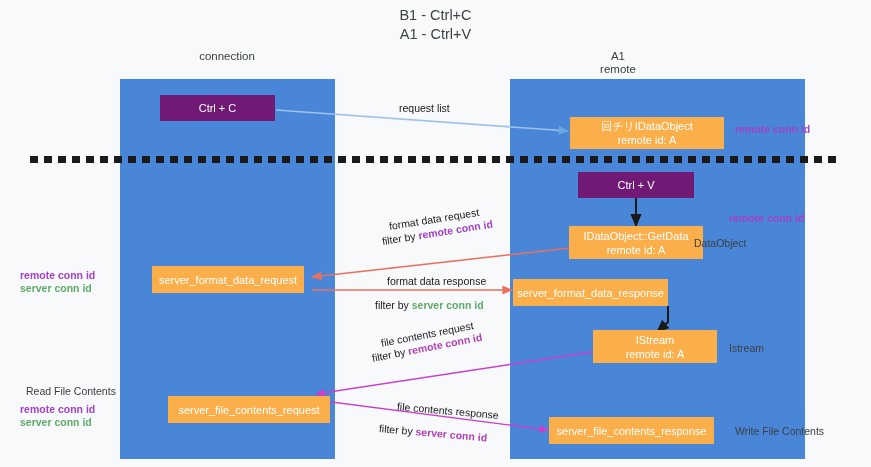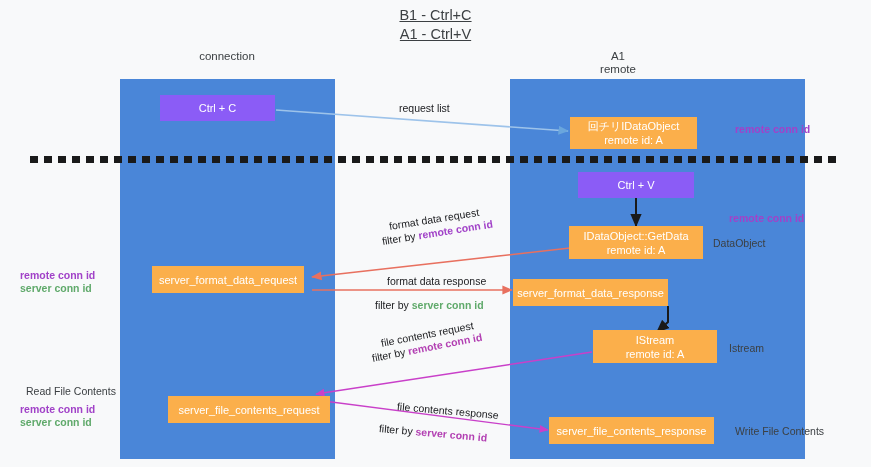--- a/index.html
+++ b/index.html
@@ -10,21 +10,20 @@
     position:relative;
     overflow:hidden;
     color:#3c4043;
   }
   .canvas{position:absolute;inset:0;}
   
   .title{
     position:absolute;left:0;right:0;top:6px;
     text-align:center;font-size:14.5px;line-height:19px;
     color:#3c4043;
-    text-decoration:underline;
   }
   
   .col-head{
     position:absolute;text-align:center;font-size:11.5px;
     line-height:13px;color:#3c4043;width:160px;
   }
   
   .lane{position:absolute;background:#4a86d8;}
   #lane-b1{left:120px;top:79px;width:215px;height:380px;}
   #lane-a1{left:510px;top:79px;width:295px;height:380px;}
@@ -33,21 +32,21 @@
     position:absolute;left:30px;top:156px;width:812px;height:7px;
     background-image:repeating-linear-gradient(to right,#1a1a1a 0 8px, transparent 8px 14px);
   }
   
   .node{
     position:absolute;
     display:flex;flex-direction:column;align-items:center;justify-content:center;
     color:#ffffff;font-size:11px;line-height:14px;text-align:center;
     box-sizing:border-box;padding:2px 6px;
   }
-  .green{background:#8b5cf6;}
+  .green{background:#701a75;}
   .orange{background:#fbaf4b;}
   
   .side{position:absolute;font-size:10.5px;line-height:14px;}
   .side.bold{font-weight:bold;}
   .purple{color:#a142c8;}
   .green-txt{color:#5fa96a;}
   .plain{color:#3c4043;}
   .side.right{text-align:left;}
   .side.leftal{text-align:left;}
   
@@ -114,21 +113,21 @@
 
     <line x1="316" y1="400" x2="548" y2="430" stroke="#c940c9" stroke-width="1.4" marker-end="url(#ah-magenta)"></line>
   </svg>
 
   <div class="divider"></div>
 
   <div class="node green" style="left:160px;top:95px;width:115px;height:26px;">
     <div>Ctrl + C</div>
   </div>
 
-  <div class="node orange" style="left:570px;top:117px;width:127px;height:32px;">
+  <div class="node orange" style="left:570px;top:117px;width:154px;height:32px;">
     <div>回チリIDataObject</div>
     <div>remote id: A</div>
   </div>
 
   <div class="node green" style="left:578px;top:172px;width:116px;height:26px;">
     <div>Ctrl + V</div>
   </div>
 
   <div class="node orange" style="left:569px;top:226px;width:134px;height:33px;">
     <div>IDataObject::GetData</div>
@@ -165,21 +164,21 @@
   <div class="elabel" style="left:375px;top:298px;"><span>filter by </span><b class="b-green">server conn id</b></div>
 
   <div class="elabel rot-up2" style="left:381px;top:336px;">file contents request</div>
   <div class="elabel rot-up2" style="left:372px;top:351px;"><span>filter by </span><b class="b-magenta">remote conn id</b></div>
 
   <div class="elabel" style="left:397px;top:399px;transform:rotate(5deg);transform-origin:left center;">file contents response</div>
   <div class="elabel" style="left:379px;top:421px;transform:rotate(5deg);transform-origin:left center;"><span>filter by </span><b class="b-magenta">server conn id</b></div>
 
   <div class="side right bold purple" style="left:735px;top:122px;">remote conn id</div>
   <div class="side right bold purple" style="left:729px;top:211px;">remote conn id</div>
-  <div class="side right plain" style="left:713px;top:236px;">DataObject</div>
+  <div class="side right plain" style="left:694px;top:236px;">DataObject</div>
   <div class="side right plain" style="left:729px;top:341px;">Istream</div>
   <div class="side right plain" style="left:735px;top:424px;">Write File Contents</div>
 
   <div class="side leftal bold purple" style="left:20px;top:268px;">remote conn id</div>
   <div class="side leftal bold green-txt" style="left:20px;top:281px;">server conn id</div>
 
   <div class="side leftal plain" style="left:26px;top:384px;">Read File Contents</div>
   <div class="side leftal bold purple" style="left:20px;top:402px;">remote conn id</div>
   <div class="side leftal bold green-txt" style="left:20px;top:415px;">server conn id</div>
 

